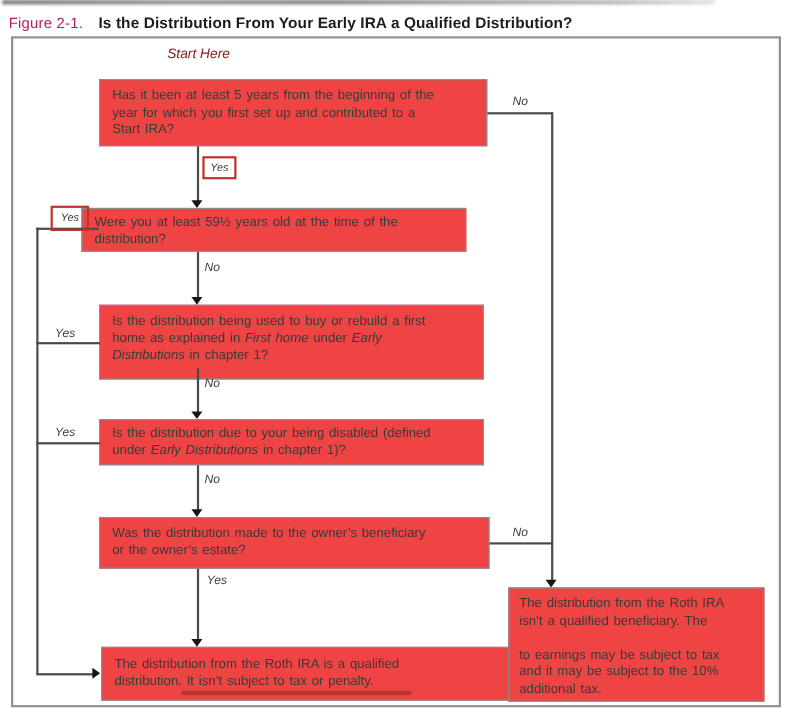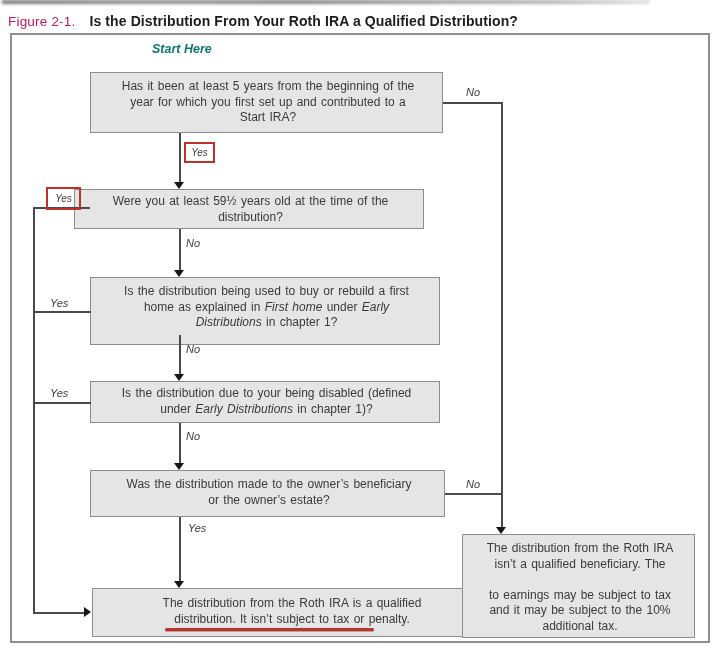--- a/index.html
+++ b/index.html
@@ -16,24 +16,24 @@
   .artifact{position:absolute;left:2px;top:0;width:648px;height:4px;
     background:linear-gradient(90deg,#4e4e4e 0%,#6a6a6a 25%,#585858 45%,#7c7c7c 65%,#9b9b9b 85%,#d7d7d7 100%);
     filter:blur(1.6px);opacity:.75;}
 
   .caption{position:absolute;left:8px;top:12px;width:704px;white-space:nowrap;}
   .caption .fig-label{font-size:13.5px;font-weight:400;color:#be185d;letter-spacing:.2px;}
   .caption .fig-title{font-size:14px;font-weight:700;color:#1c1c1c;margin-left:14px;letter-spacing:.1px;}
 
   .frame{position:absolute;left:10px;top:33px;width:700px;height:610px;border:2px solid #8f8f8f;background:#fff;}
 
-  .start{position:absolute;left:152px;top:42px;font-size:12.5px;font-weight:700;font-style:italic;color:#0f766e;}
+  .start{position:absolute;left:152px;top:42px;font-size:12.5px;font-weight:400;font-style:italic;color:#7f1d1d;}
 
-  .box{position:absolute;border:1.4px solid var(--box_border);background:#e5e5e5;
-    font-size:12px;line-height:15.5px;color:var(--text);word-spacing:1px;padding:6px 8px 4px 11px;text-align:center;}
+  .box{position:absolute;border:1.4px solid var(--box_border);background:#ef4444;
+    font-size:12px;line-height:15.5px;color:var(--text);word-spacing:1px;padding:6px 8px 4px 11px;}
   .box .it{font-style:italic;}
 
   .q1{left:90px;top:72px;width:353px;height:61px;}
   .q2{left:74px;top:189px;width:350px;height:40px;padding-top:4px;}
   .q3{left:90px;top:277px;width:350px;height:68px;}
   .q4{left:90px;top:381px;width:350px;height:42px;padding-top:4px;}
   .q5{left:90px;top:470px;width:355px;height:47px;}
   .qualified{left:92px;top:588px;width:397px;height:49px;padding-top:7px;}
   .notq{left:462px;top:534px;width:233px;height:104px;padding:6px 6px 4px 9px;}
 
@@ -53,21 +53,21 @@
 
   .red-underline{position:absolute;left:165px;top:628px;width:209px;height:3px;
     background:var(--underline_red);border-radius:2px;box-shadow:0 1px 0 rgba(120,30,20,.35);}
 </style>
 </head>
 <body>
 
 <div class="artifact"></div>
 
 <div class="caption">
-  <span class="fig-label">Figure 2-1.</span><span class="fig-title">Is the Distribution From Your Roth IRA a Qualified Distribution?</span>
+  <span class="fig-label">Figure 2-1.</span><span class="fig-title">Is the Distribution From Your Early IRA a Qualified Distribution?</span>
 </div>
 
 <div class="frame"></div>
 
 <div class="start">Start Here</div>
 
 <div class="box q1"><span>Has it been at least 5 years from the beginning of the</span><br><span>year for which you first set up and contributed to a</span><br><span>Start IRA?</span></div>
 <div class="box q2"><span>Were you at least 59½ years old at the time of the</span><br><span>distribution?</span></div>
 <div class="box q3"><span>Is the distribution being used to buy or rebuild a first</span><br><span>home as explained in </span><span class="it">First home</span><span> under </span><span class="it">Early</span><br><span class="it">Distributions</span><span> in chapter 1?</span></div>
 <div class="box q4"><span>Is the distribution due to your being disabled (defined</span><br><span>under </span><span class="it">Early Distributions</span><span> in chapter 1)?</span></div>

